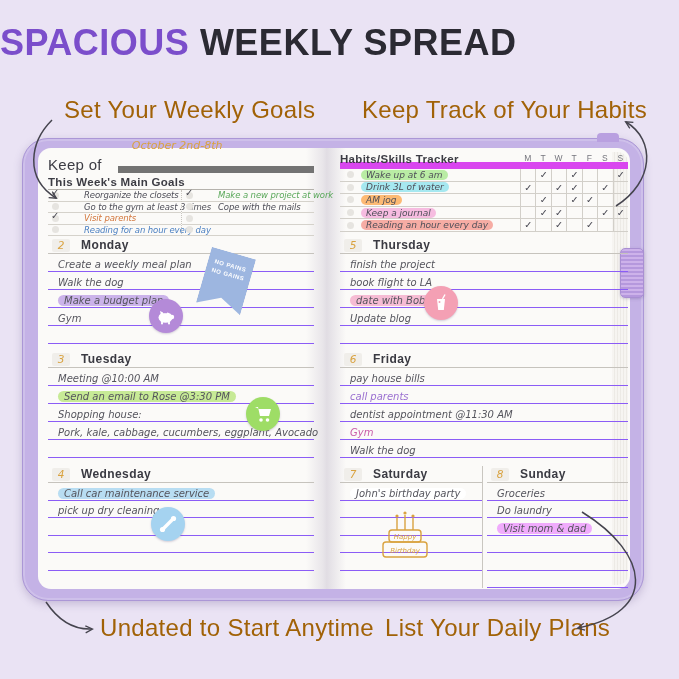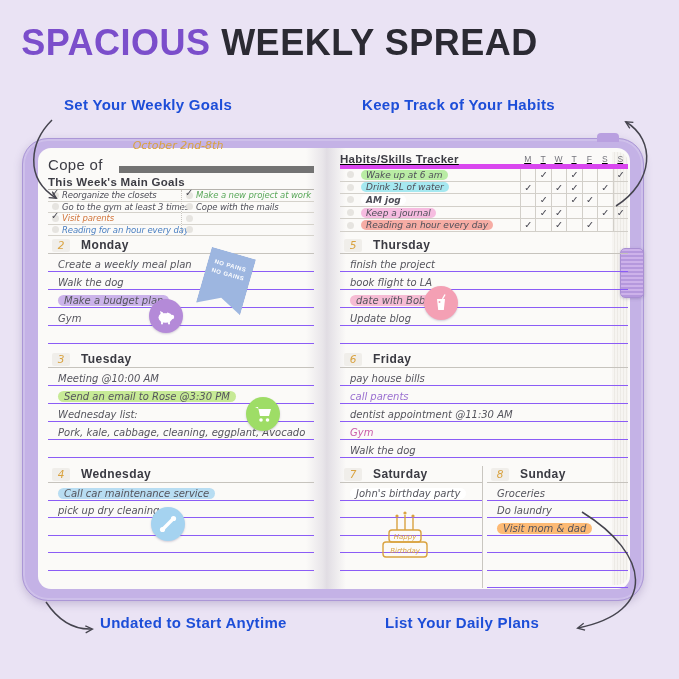--- a/index.html
+++ b/index.html
@@ -2,25 +2,25 @@
 <html><head>
 <meta charset="utf-8">
 <style>
   * { margin:0; padding:0; box-sizing:border-box; }
   html,body { width:679px; height:679px; }
   body { font-family:"Liberation Sans",sans-serif; background:#eae3f4; position:relative; overflow:hidden; }
 
   .abs { position:absolute; }
 
   
-  .title { top:22px; left:0; width:559px; text-align:center; font-size:36px; font-weight:bold; letter-spacing:.5px; color:#2b2a33; }
+  .title { top:22px; left:0; width:559px; text-align:left; font-size:36px; font-weight:bold; letter-spacing:.5px; color:#2b2a33; }
   .title .accent { color:#7b4ecb; }
 
   
-  .callout { font-family:"Liberation Sans",sans-serif; font-weight:700; font-size:15px; color:#1d4ed8; letter-spacing:.3px; }
+  .callout { font-family:"Liberation Sans",sans-serif; font-weight:400; font-size:24px; color:#a16207; letter-spacing:.3px; }
 
   
   .cover { left:22px; top:138px; width:622px; height:463px; background:#c4b2e6; border:1px solid #ab97d6; border-radius:26px; box-shadow:0 3px 8px rgba(100,80,140,.28), inset 0 0 0 2px rgba(255,255,255,.18); }
   .page-area { left:38px; top:148px; width:592px; height:441px; background:#fbfaf8; border-radius:13px; }
   .page-edge { left:612px; top:152px; width:16px; height:433px; background:repeating-linear-gradient(90deg,#f4f2ee 0 2px,#e6e3dd 2px 3px); border-radius:0 10px 10px 0; opacity:.7; }
   .spine { left:306px; top:148px; width:40px; height:441px; background:linear-gradient(90deg,rgba(120,105,145,0) 0%,rgba(120,105,145,.14) 42%,rgba(120,105,145,.20) 52%,rgba(120,105,145,0) 100%); }
   .pen-loop { left:620px; top:248px; width:24px; height:50px; border-radius:5px; border:1px solid #a98fd2; background:repeating-linear-gradient(180deg,#cdb2ea 0 2px,#b598dd 2px 4px); box-shadow:0 1px 3px rgba(100,80,140,.3); }
   .top-tab { left:597px; top:133px; width:22px; height:9px; background:#b9a0e0; border-radius:4px 4px 0 0; }
 
   
@@ -28,45 +28,45 @@
   .weekof-label { font-size:15px; font-weight:500; color:#3c3c44; letter-spacing:.3px; }
   .weekof-date { flex:1; margin-left:16px; border-bottom:7px solid #737373; font:italic 11px "DejaVu Sans",sans-serif; color:#d9a23f; padding:0 0 14px 14px; }
   .goals-title-row { height:14px; margin-top:3px; border-bottom:1px solid #b5b2ac; font-size:11.5px; font-weight:bold; color:#3c3c44; letter-spacing:.3px; }
   .goals-grid { display:flex; }
   .goals-col { width:50%; }
   .goals-col.right { border-left:1px dotted #c8c5bf; }
   .goal-cell { height:11.5px; border-bottom:1px solid #d5d2cb; display:flex; align-items:center; padding-left:3px; white-space:nowrap; }
   .dotwrap { position:relative; width:11px; height:11px; flex:none; }
   .dot { position:absolute; left:1px; top:2px; width:7px; height:7px; border-radius:50%; background:#e6e4e0; }
   .tick { position:absolute; left:0; top:-3px; font:italic 10px "DejaVu Sans",sans-serif; color:#4a4a52; }
-  .goal-text { margin-left:0; font:italic 8.5px "DejaVu Sans",sans-serif; letter-spacing:-.1px; color:#4e4e58; }
+  .goal-text { margin-left:22px; font:italic 8.5px "DejaVu Sans",sans-serif; letter-spacing:-.1px; color:#4e4e58; }
 
   .ink-orange { color:#d2763c; } .ink-blue { color:#4a7fc1; } .ink-green { color:#5aa85a; }
   .ink-purple { color:#9a6fd0; } .ink-magenta { color:#c95ba8; }
 
   
   .day-header { height:17px; border-bottom:1px solid #c6c3bd; display:flex; align-items:center; gap:11px; padding-left:4px; }
   .num { min-width:18px; height:13px; background:#f0eeea; border-radius:2px; color:#d9a23f; font:italic 10.5px "DejaVu Sans",sans-serif; display:flex; align-items:center; justify-content:center; }
   .dayname { font-size:12px; font-weight:600; color:#3a3a42; letter-spacing:.4px; }
   .pline { height:18px; border-bottom:1px solid #8b5cf6; display:flex; align-items:flex-end; padding:0 2px 1px 10px; font:italic 10px "DejaVu Sans",sans-serif; color:#54545c; white-space:nowrap; }
   .band3 .pline { height:17.5px; }
   .hl { border-radius:7px; padding:0 6px; }
   .hl-purple { background:#cbb3ea; } .hl-green { background:#c7ea96; } .hl-blue { background:#b8ddf2; }
-  .hl-pink { background:#f6bcd4; } .hl-amber { background:#ffffff; } .hl-teal { background:#fdba74;font-style:italic; }
-
-  
-  .tracker-title-row { height:16px; border-bottom:5px solid #d946ef; display:flex; align-items:center;text-decoration:underline; }
+  .hl-pink { background:#f6bcd4; } .hl-amber { background:#ffffff; } .hl-teal { background:#f0abfc;font-style:italic; }
+
+  
+  .tracker-title-row { height:16px; border-bottom:7px solid #d946ef; display:flex; align-items:flex-start; }
   .tracker-title { flex:1; font-size:11.5px; font-weight:bold; color:#3c3c44; letter-spacing:.3px; }
   .hdr-cells { display:flex; width:108px; flex:none; }
   .hdr-cells span { width:15.43px; text-align:center; font-size:8.5px; color:#75757d; }
   .habit-row { height:12.6px; border-bottom:1px solid #d2cfc9; display:flex; align-items:center; }
   .habit-row .dotwrap { margin-left:6px; }
   .habit-label { flex:1; font:italic 9px "DejaVu Sans",sans-serif; color:#4e4e58; white-space:nowrap; margin-left:4px; }
   .habit-label .hl { border-radius:6px; padding:0 5px; }
-  .thl-green { background:#b9eca4; } .thl-cyan { background:#a6e8f0; } .thl-amber { background:#ffffff;font-weight:bold; }
+  .thl-green { background:#b9eca4; } .thl-cyan { background:#a6e8f0; } .thl-amber { background:#fdba74; }
   .thl-pink { background:#f6bce0; } .thl-salmon { background:#f6aca4; }
   .check-cells { display:flex; width:108px; height:100%; flex:none; }
   .check-cells span { width:15.43px; border-left:1px solid #d2cfc9; text-align:center; font:italic 9.5px "DejaVu Sans",sans-serif; color:#4a4a54; line-height:12px; }
 
   
   .sun-col { border-left:1px solid #c9c6c0; }
 
   
   .stk { width:34px; height:34px; border-radius:50%; display:flex; align-items:center; justify-content:center; box-shadow:0 1px 2px rgba(90,70,120,.25); }
   .stk-piggy { background:#b48ad8; } .stk-cart { background:#9edd66; } .stk-wrench { background:#a5d3f0; } .stk-drink { background:#f4a0b4; }
@@ -88,21 +88,21 @@
 
 <div class="abs cover"></div>
 <div class="abs top-tab"></div>
 <div class="abs page-area"></div>
 <div class="abs page-edge"></div>
 <div class="abs spine"></div>
 <div class="abs pen-loop"></div>
 
 <div class="abs" style="left:48px; top:153px; width:266px;">
   <div class="weekof-row">
-    <span class="weekof-label">Cope of</span>
+    <span class="weekof-label">Keep of</span>
     <span class="weekof-date">October 2nd-8th</span>
   </div>
   <div class="goals-title-row">This Week's Main Goals</div>
   <div class="goals-grid">
     <div class="goals-col">
       <div class="goal-cell">
         <span class="dotwrap">
             <span class="dot"></span>
             <span class="tick">✓</span>
           </span>
@@ -186,24 +186,24 @@
     <span class="num">3</span>
     <span class="dayname">Tuesday</span>
   </div>
   <div class="pline">
       <span>Meeting @10:00 AM</span>
     </div>
   <div class="pline">
       <span class="hl hl-green">Send an email to Rose @3:30 PM</span>
     </div>
   <div class="pline">
-      <span>Wednesday list:</span>
-    </div>
-  <div class="pline">
-      <span>Pork, kale, cabbage, cleaning, eggplant, Avocado</span>
+      <span>Shopping house:</span>
+    </div>
+  <div class="pline">
+      <span>Pork, kale, cabbage, cucumbers, eggplant, Avocado</span>
     </div>
   <div class="pline">
       <span></span>
     </div>
 </div>
 
 <div class="abs band3" style="left:48px; top:466px; width:266px;">
   <div class="day-header">
     <span class="num">4</span>
     <span class="dayname">Wednesday</span>

